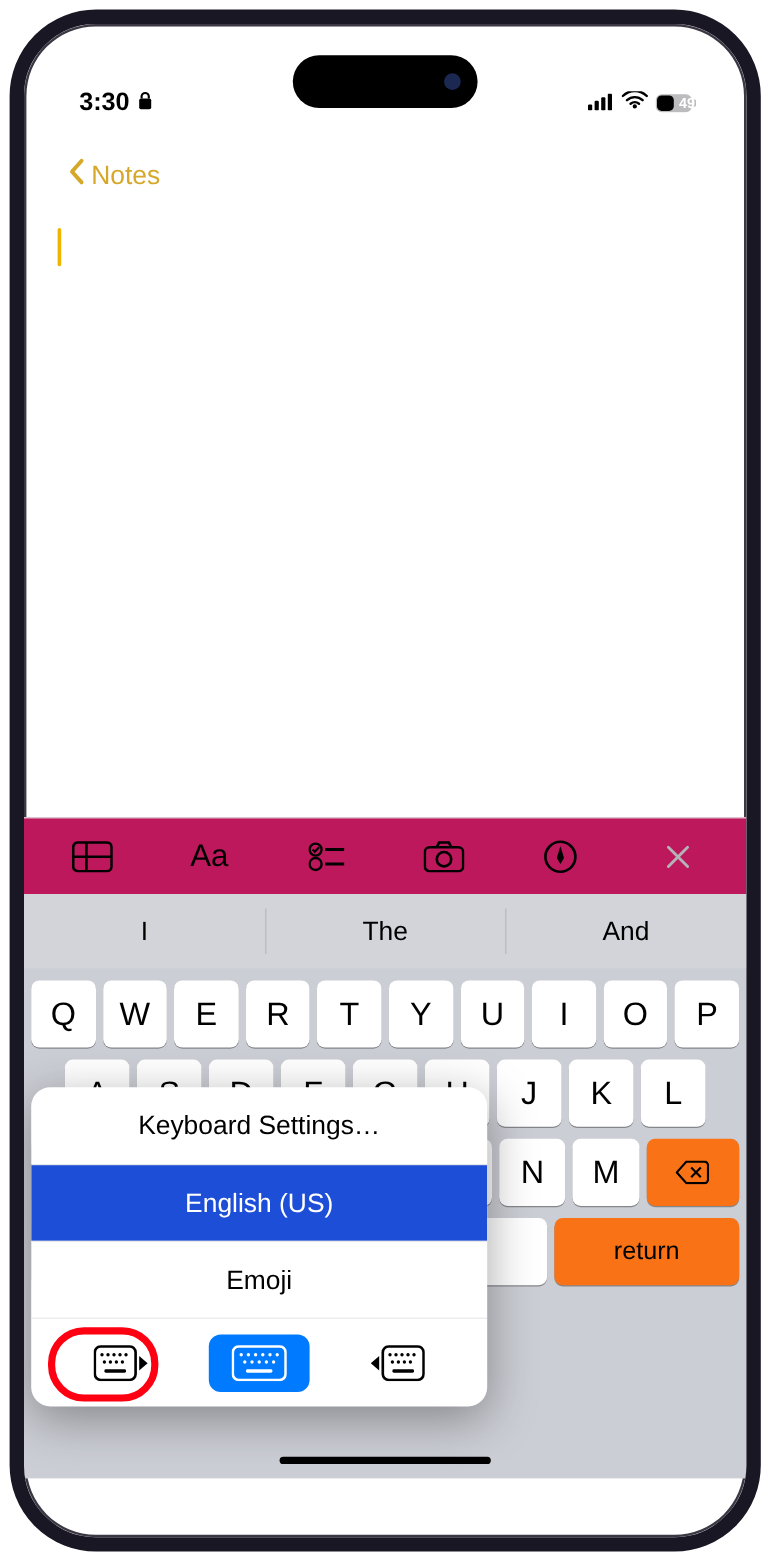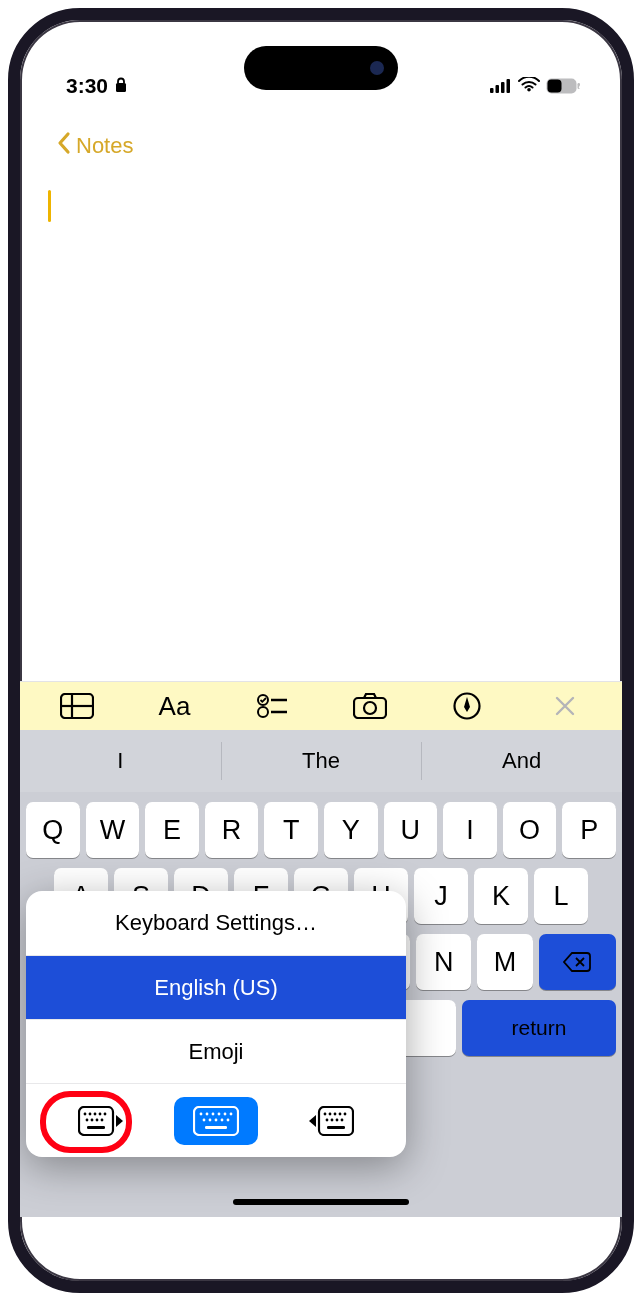--- a/index.html
+++ b/index.html
@@ -74,23 +74,23 @@
   position: absolute;
   top: 14px; left: 28px;
   width: 3px; height: 32px;
   background: #eeb400;
   border-radius: 2px;
 }
 .toolbar {
   display: flex;
   align-items: center;
   justify-content: space-around;
-  height: 49px;
+  height: 64px;
   border-top: 1px solid #e3e3e6;
-  background: #fef9c3;
+  background: #be185d;
   padding: 0 8px;
 }
 .tool { width: 90px; display: flex; align-items: center; justify-content: center; }
 .keyboard-zone {
   background: #ccced5;
   position: relative;
   height: 487px;
 }
 .suggestion-row {
   display: flex;
@@ -126,21 +126,21 @@
   flex: 1;
   background: #fff;
   border-radius: 7px;
   display: flex;
   align-items: center;
   justify-content: center;
   font-size: 27px;
   color: #000;
   box-shadow: 0 1px 0 rgba(0,0,0,.35);
 }
-.key.special { background: #1d4ed8; }
+.key.special { background: #f97316; }
 .key.wide { flex: 1.4; }
 .key.return { flex: 2.4; font-size: 21px; }
 .bottom-row {
   display: flex;
   height: 70px;
   padding: 18px 24px 0;
 }
 .emoji-btn { width: 40px; height: 40px; display: flex; align-items: center; justify-content: center; }
 .home-indicator {
   position: absolute;
@@ -232,21 +232,21 @@
               <path d="M11 14.5a1.8 1.8 0 100-3.6 1.8 1.8 0 000 3.6z" fill="#000"></path>
               <path d="M4.5 7.5a9.5 9.5 0 0113 0M1 4a14 14 0 0120 0M7.5 10.5a5.5 5.5 0 017 0" stroke="#000" stroke-width="2" fill="none" stroke-linecap="round"></path>
             </svg>
         </span>
         <span style="position:relative;display:inline-flex;align-items:center;">
           <svg width="34" height="16" viewBox="0 0 34 16">
               <rect x="0.5" y="0.5" width="30" height="15" rx="5" fill="#bcbcbe"></rect>
               <rect x="31.5" y="5" width="2.5" height="6" rx="1.2" fill="#bcbcbe"></rect>
               <rect x="1.5" y="1.5" width="14" height="13" rx="4" fill="#000"></rect>
             </svg>
-          <span style="position:absolute;left:13px;width:53px;text-align:center;font-size:12px;font-weight:600;color:#fff;">49</span>
+          <span style="position:absolute;left:0;width:53px;text-align:center;font-size:12px;font-weight:600;color:#fff;">49</span>
         </span>
       </div>
     </div>
 
     <div class="nav-bar">
       <div class="back">
         <span class="back-chevron">
           <svg width="16" height="24" viewBox="0 0 16 24">
               <path d="M12 3L4 12l8 9" stroke="#d6a829" stroke-width="3.2" fill="none" stroke-linecap="round" stroke-linejoin="round"></path>
             </svg>

